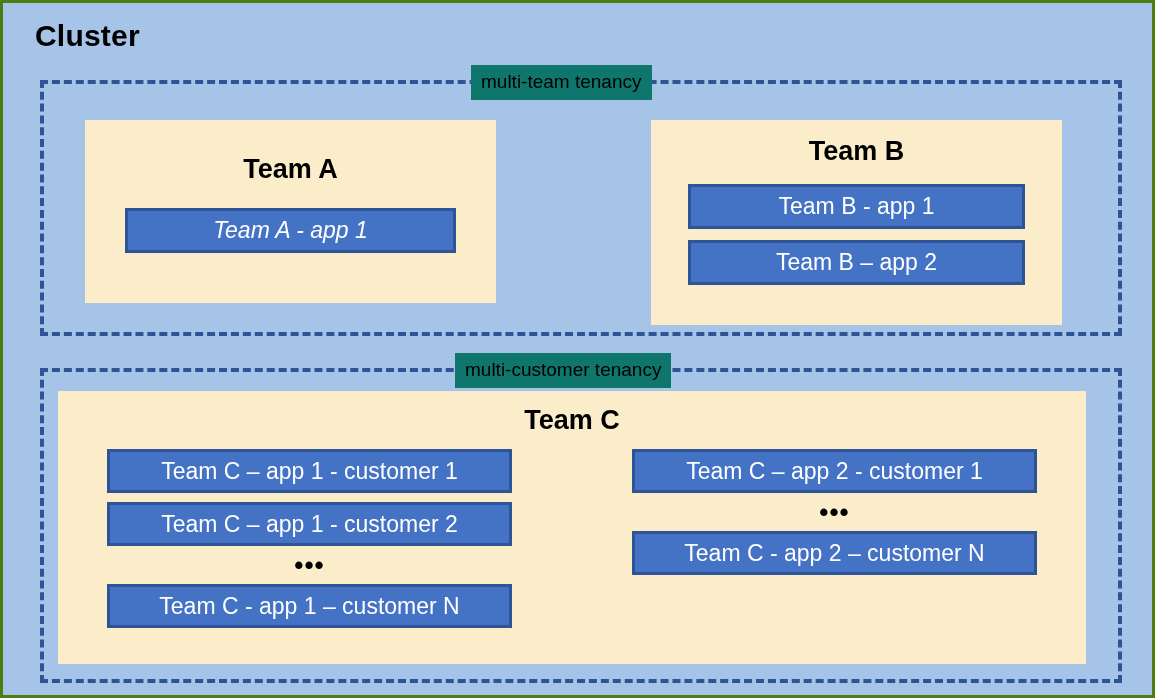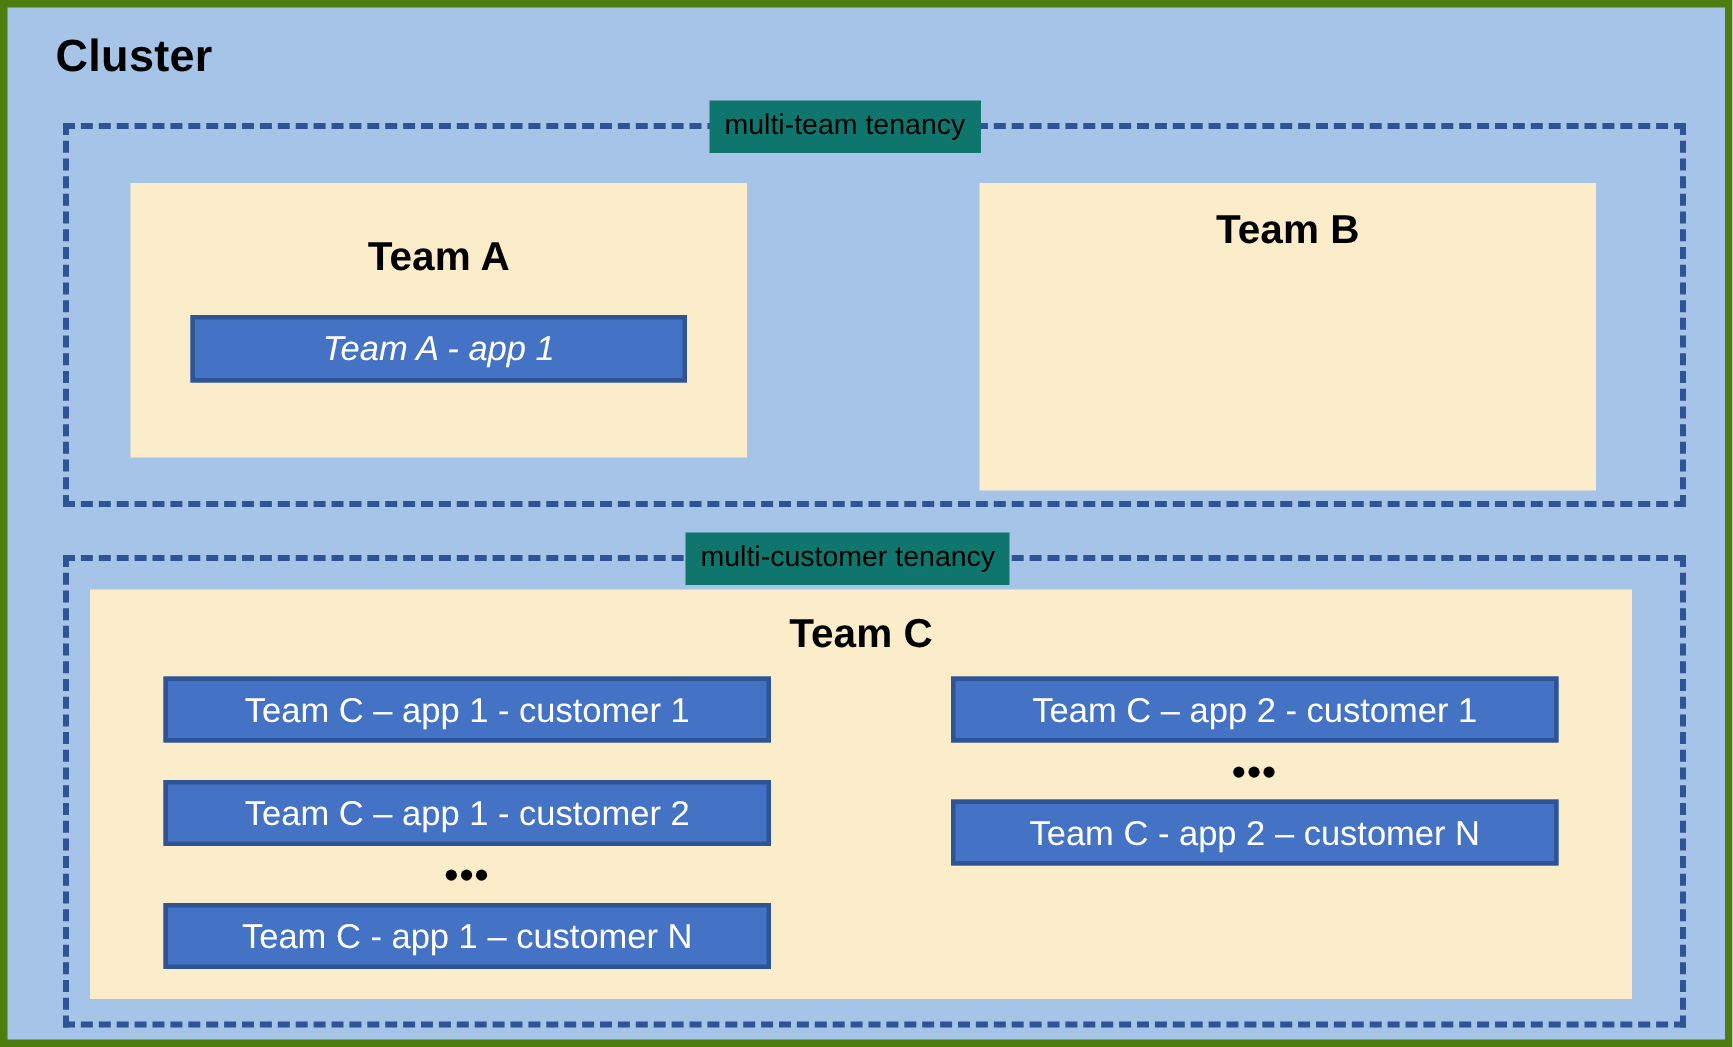--- a/index.html
+++ b/index.html
@@ -10,21 +10,21 @@
   body {
     font-family: "Liberation Sans", sans-serif;
   }
 
   .canvas {
     position: relative;
     width: 1155px;
     height: 698px;
     box-sizing: border-box;
     background: #A6C3E8;
-    border: 5px solid #4d7c0f;
+    border: 3px solid #4d7c0f;
     overflow: hidden;
   }
 
   
   .cluster-title {
     position: absolute;
     left: 32px;
     top: 18px;
     font-size: 30px;
     font-weight: bold;
@@ -164,21 +164,21 @@
     gap: 120px;
   }
   .teamc-column {
     width: 405px;
   }
   .teamc-column .app-box {
     width: 405px;
     height: 44px;
   }
   .teamc-column .app-box + .app-box {
-    margin-top: 25px;
+    margin-top: 9px;
   }
   .ellipsis-row {
     text-align: center;
     font-size: 26px;
     font-weight: bold;
     color: #000000;
     line-height: 1;
     padding-top: 6px;
     padding-bottom: 6px;
     letter-spacing: 1px;
@@ -197,20 +197,24 @@
 
   <div class="team-card" id="team-a-card">
     <div class="team-title">Team A</div>
     <div id="team-a-apps">
       <div class="app-box">Team A - app 1</div>
     </div>
   </div>
 
   <div class="team-card" id="team-b-card">
     <div class="team-title">Team B</div>
+    <div id="team-b-apps">
+      <div class="app-box">Team B - app 1</div>
+      <div class="app-box">Team B – app 2</div>
+    </div>
   </div>
 
   <div class="tenancy-zone" id="zone-multi-customer"></div>
 
   <div class="zone-label" id="label-multi-customer">multi-customer tenancy</div>
 
   <div class="team-card" id="team-c-card">
     <div class="team-title">Team C</div>
 
     <div class="teamc-columns">

